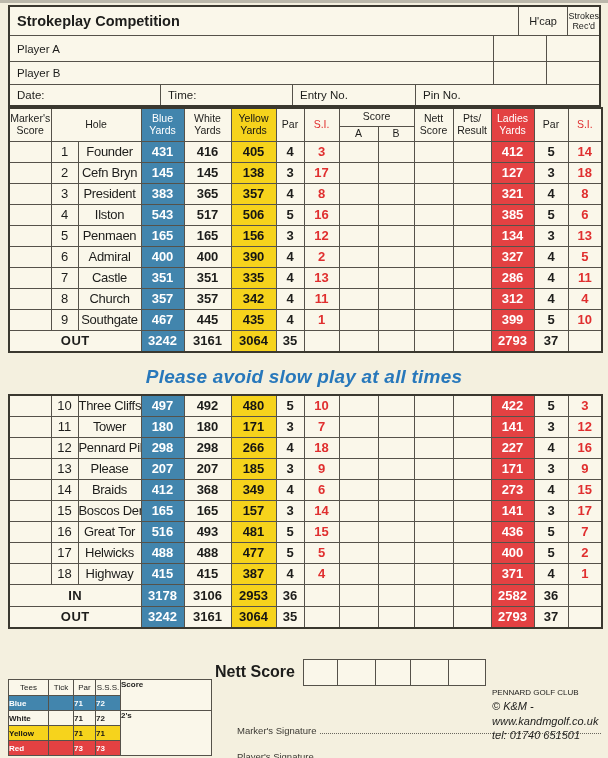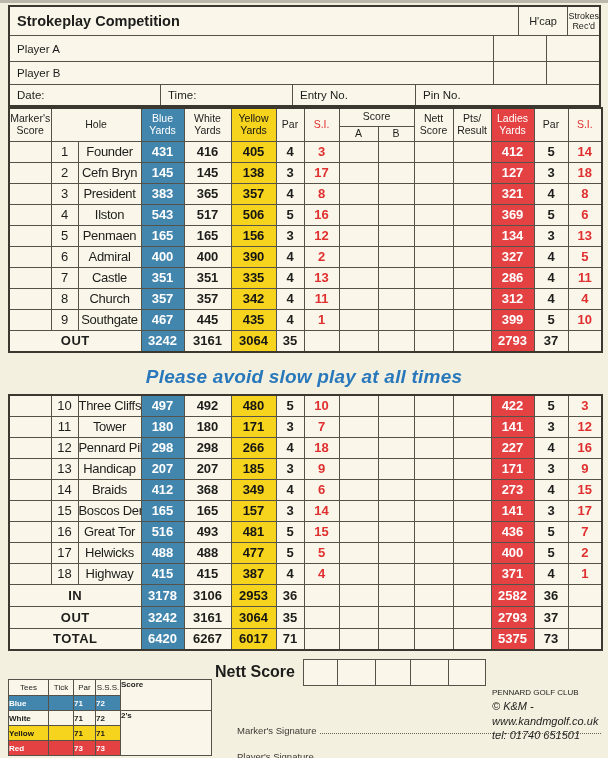--- a/index.html
+++ b/index.html
@@ -214,21 +214,21 @@
           <td class="holename">Ilston</td>
           <td class="num c-blue">543</td>
           <td class="num">517</td>
           <td class="num c-yellow">506</td>
           <td class="num par">5</td>
           <td class="si">16</td>
           <td></td>
           <td></td>
           <td></td>
           <td></td>
-          <td class="num c-red">369</td>
+          <td class="num c-red">385</td>
           <td class="num par">5</td>
           <td class="si">6</td>
         </tr>
 
         <tr>
           <td></td>
           <td class="holenum">5</td>
           <td class="holename">Penmaen</td>
           <td class="num c-blue">165</td>
           <td class="num">165</td>
@@ -407,21 +407,21 @@
           <td></td>
           <td></td>
           <td class="num c-red">227</td>
           <td class="num par">4</td>
           <td class="si">16</td>
         </tr>
 
         <tr>
           <td></td>
           <td class="holenum">13</td>
-          <td class="holename">Handicap</td>
+          <td class="holename">Please</td>
           <td class="num c-blue">207</td>
           <td class="num">207</td>
           <td class="num c-yellow">185</td>
           <td class="num par">3</td>
           <td class="si">9</td>
           <td></td>
           <td></td>
           <td></td>
           <td></td>
           <td class="num c-red">171</td>
@@ -541,35 +541,20 @@
         <td class="num">3161</td>
         <td class="num c-yellow">3064</td>
         <td class="num par">35</td>
         <td></td>
         <td></td>
         <td></td>
         <td></td>
         <td></td>
         <td class="num c-red">2793</td>
         <td class="num par">37</td>
-        <td></td>
-      </tr>
-      <tr class="total-row">
-        <td colspan="3" class="total-label">TOTAL</td>
-        <td class="num c-blue">6420</td>
-        <td class="num">6267</td>
-        <td class="num c-yellow">6017</td>
-        <td class="num par">71</td>
-        <td></td>
-        <td></td>
-        <td></td>
-        <td></td>
-        <td></td>
-        <td class="num c-red">5375</td>
-        <td class="num par">73</td>
         <td></td>
       </tr>
     </tbody>
   </table>
 
   <div class="handicap-block">
     <div class="hrow">
       <div class="hlabel">Nett Score</div>
       <div class="hcells">
         <div class="hcell hc1"></div>

